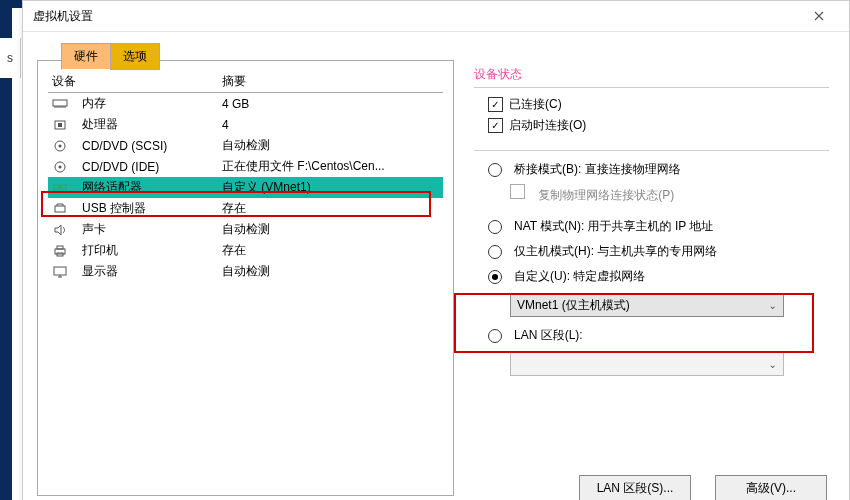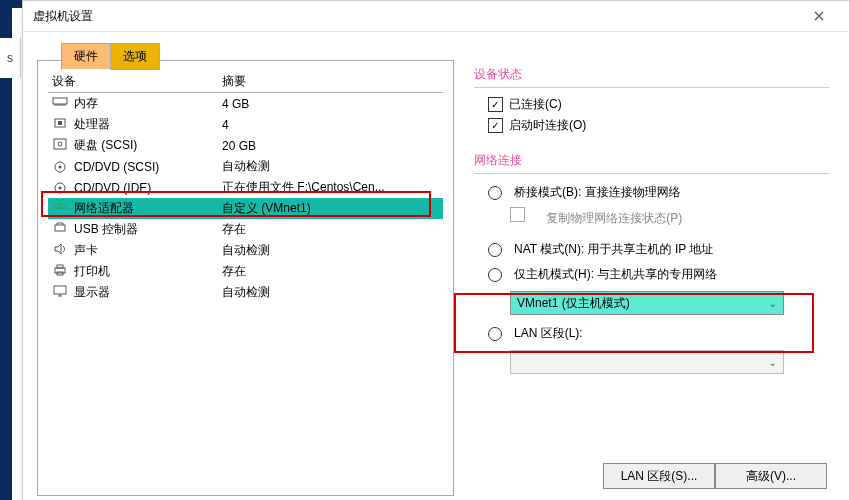--- a/index.html
+++ b/index.html
@@ -13,39 +13,39 @@
 .body{display:flex;padding:6px 14px 10px;gap:14px;height:calc(100% - 42px)}
 .tabs{position:absolute;left:38px;top:42px;display:flex;z-index:2}
 .tab{padding:4px 12px;border:1px solid #aaa;background:#eab308;cursor:pointer;margin-right:-1px;font-size:12px}
 .tab.active{background:#fdba74;border-bottom:1px solid #fff}
 .panel-left{flex:0 0 395px;border:1px solid #aaa;margin-top:22px;padding:10px;position:relative}
 .panel-right{flex:1;margin-top:22px;padding:4px 6px}
 .dev-head{display:flex;border-bottom:1px solid #aaa;padding:2px 0;font-size:12px}
 .dev-head .c1{width:170px;padding-left:4px}
 .dev-head .c2{flex:1}
 .dev-row{display:flex;padding:2px 0;align-items:center;font-size:12px;cursor:default}
-.dev-row .c1{width:170px;padding-left:4px;display:flex;align-items:flex-start;gap:6px}
+.dev-row .c1{width:170px;padding-left:4px;display:flex;align-items:center;gap:14px}
 .dev-row .c2{flex:1;white-space:nowrap;overflow:hidden;text-overflow:ellipsis}
 .dev-row.selected{background:#14b8a6}
 .icon{width:16px;height:14px;display:inline-block;flex-shrink:0}
 .icon svg{width:16px;height:14px}
 .red-box{position:absolute;border:2px solid #d40000;pointer-events:none}
 .group-label{color:#ec4899;padding:2px 0 4px;font-size:12px}
 .divider{height:1px;background:#ccc;margin:0 0 6px}
 .chk-row{display:flex;align-items:center;gap:6px;padding:2px 0 2px 14px}
 .chk{width:13px;height:13px;border:1px solid #333;display:inline-flex;align-items:center;justify-content:center;font-size:10px;line-height:1}
 .radio-row{display:flex;align-items:center;gap:12px;padding:4px 0 4px 14px}
 .radio{width:12px;height:12px;border:1px solid #333;border-radius:50%;display:inline-flex;align-items:center;justify-content:center}
 .radio.on::after{content:"";width:6px;height:6px;background:#000;border-radius:50%}
 .sub{padding:2px 0 2px 36px;color:#888}
 .sub .chk{border-color:#aaa}
-.select{margin:4px 0 6px 36px;width:260px;height:22px;border:1px solid #888;background:#5eead4;display:flex;align-items:center;padding:0 6px;justify-content:space-between;font-size:12px}
+.select{margin:4px 0 6px 36px;width:260px;height:22px;border:1px solid #888;background:#e5e5e5;display:flex;align-items:center;padding:0 6px;justify-content:space-between;font-size:12px}
 .select.disabled{color:#888;border-color:#bbb;background:#f3f3f3}
 .chev{font-size:10px;color:#555}
-.btn-row{position:absolute;right:22px;bottom:12px;display:flex;gap:0}
+.btn-row{position:absolute;right:22px;bottom:0;display:flex;gap:24px}
 .btn{min-width:90px;height:24px;border:1px solid #888;background:#efefef;display:flex;align-items:center;justify-content:center;padding:0 10px;font-size:12px;cursor:pointer}
 .hidden-left{position:absolute;left:0;top:38px;width:20px;height:40px;background:#fff;color:#333;font-size:12px;display:flex;align-items:center;justify-content:center;border-right:1px solid #ccc}
 </style>
 </head>
 <body>
 <div class="bg-stripe"></div>
 <div class="bg-stripe top"></div>
 <div class="hidden-left">s</div>
 
 <div class="dialog">
@@ -87,30 +87,20 @@
                   <rect x="3" y="3" width="10" height="8" fill="none" stroke="#555"></rect>
                   <rect x="6" y="5" width="4" height="4" fill="#555"></rect>
                 </svg></span>
               <span>处理器</span>
             </div>
             <div class="c2">4</div>
           </div>
           <div class="dev-row">
             <div class="c1">
               <span class="icon"><svg viewBox="0 0 16 14">
-                  <rect x="2" y="2" width="12" height="10" fill="none" stroke="#555"></rect>
-                  <circle cx="8" cy="7" r="2" fill="none" stroke="#555"></circle>
-                </svg></span>
-              <span>硬盘 (SCSI)</span>
-            </div>
-            <div class="c2">20 GB</div>
-          </div>
-          <div class="dev-row">
-            <div class="c1">
-              <span class="icon"><svg viewBox="0 0 16 14">
                   <circle cx="8" cy="7" r="5" fill="none" stroke="#555"></circle>
                   <circle cx="8" cy="7" r="1.5" fill="#555"></circle>
                 </svg></span>
               <span>CD/DVD (SCSI)</span>
             </div>
             <div class="c2">自动检测</div>
           </div>
           <div class="dev-row">
             <div class="c1">
               <span class="icon"><svg viewBox="0 0 16 14">
@@ -183,39 +173,42 @@
       <div class="chk-row">
         <span class="chk">✓</span>
         <span>已连接(C)</span>
       </div>
       <div class="chk-row">
         <span class="chk">✓</span>
         <span>启动时连接(O)</span>
       </div>
 
       <div style="height:14px"></div>
-      <div class="group-label">网络连接</div>
       <div class="divider"></div>
 
       <div class="radio-row">
         <span class="radio"></span>
         <span>桥接模式(B): 直接连接物理网络</span>
       </div>
       <div class="sub">
         <span class="chk"></span>
-        <span style="margin-left:18px">复制物理网络连接状态(P)</span>
+        <span style="margin-left:10px">复制物理网络连接状态(P)</span>
       </div>
       <div style="height:8px"></div>
       <div class="radio-row">
         <span class="radio"></span>
         <span>NAT 模式(N): 用于共享主机的 IP 地址</span>
       </div>
       <div class="radio-row">
         <span class="radio"></span>
         <span>仅主机模式(H): 与主机共享的专用网络</span>
+      </div>
+      <div class="radio-row">
+        <span class="radio on"></span>
+        <span>自定义(U): 特定虚拟网络</span>
       </div>
       <div class="select">
         <span>VMnet1 (仅主机模式)</span>
         <span class="chev">⌄</span>
       </div>
       <div class="radio-row">
         <span class="radio"></span>
         <span>LAN 区段(L):</span>
       </div>
       <div class="select disabled">

